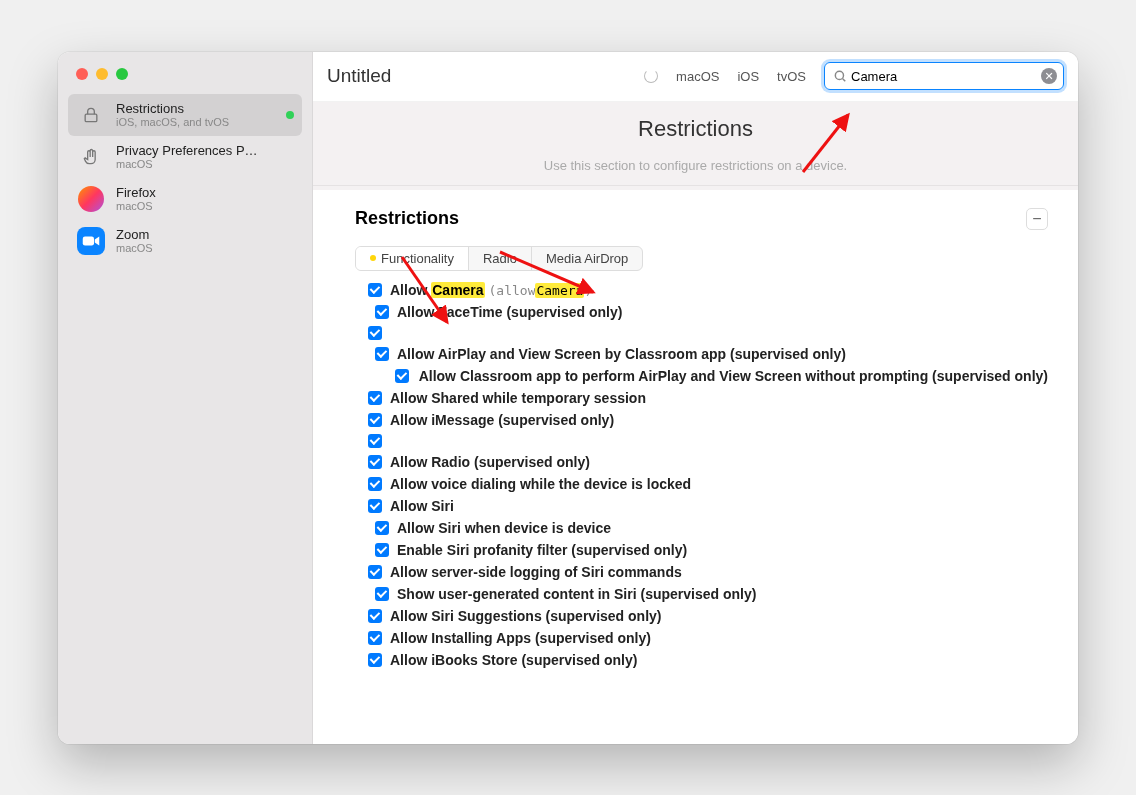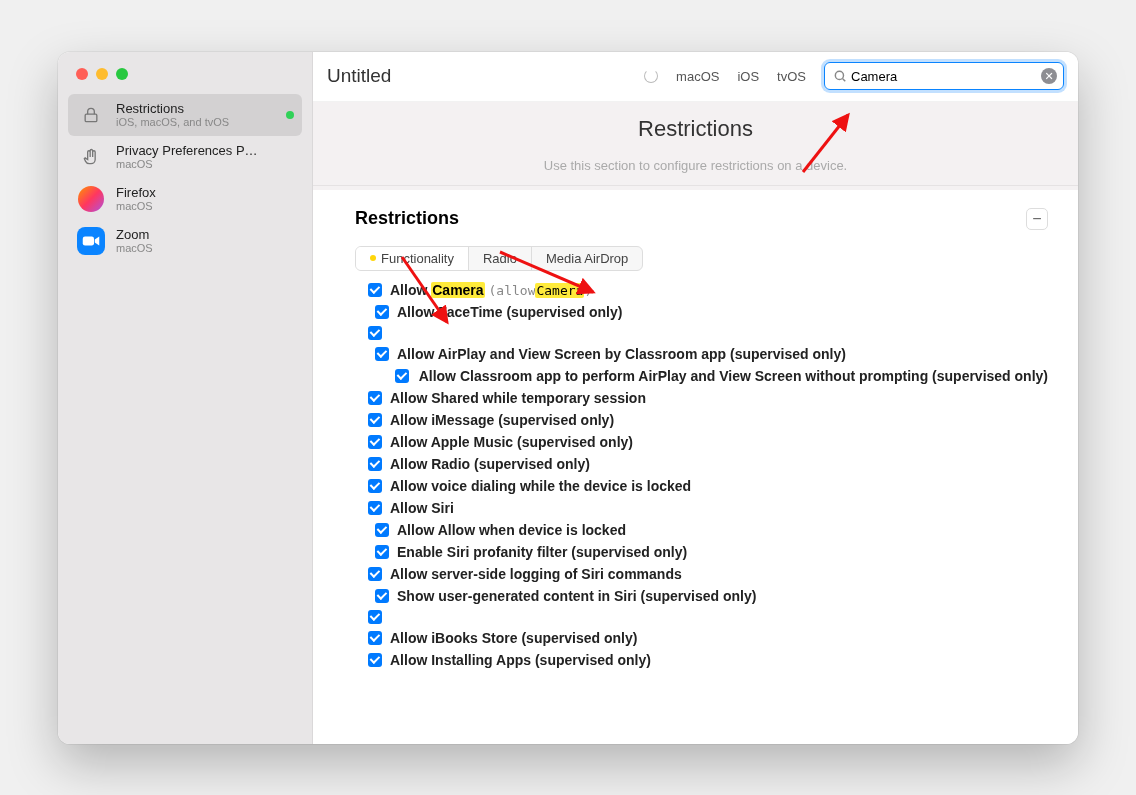--- a/index.html
+++ b/index.html
@@ -250,60 +250,60 @@
             <div class="row l1">
               <input type="checkbox" class="cb" checked="" style="">
               <span class="lbl"><b>Allow Shared while temporary session</b></span>
             </div>
             <div class="row l1">
               <input type="checkbox" class="cb" checked="" style="">
               <span class="lbl"><b>Allow iMessage (supervised only)</b></span>
             </div>
             <div class="row l1">
               <input type="checkbox" class="cb" checked="" style="">
-              <span class="lbl"><b>Allow Apple Music (supervised only)</b></span>
             </div>
             <div class="row l1">
               <input type="checkbox" class="cb" checked="" style="">
               <span class="lbl"><b>Allow Radio (supervised only)</b></span>
             </div>
             <div class="row l1">
               <input type="checkbox" class="cb" checked="" style="">
               <span class="lbl"><b>Allow voice dialing while the device is locked</b></span>
             </div>
             <div class="row l1">
               <input type="checkbox" class="cb" checked="" style="">
               <span class="lbl"><b>Allow Siri</b></span>
             </div>
             <div class="row l2">
               <input type="checkbox" class="cb" checked="" style="">
-              <span class="lbl"><b>Allow Allow when device is locked</b></span>
+              <span class="lbl"><b>Allow Siri when device is device</b></span>
             </div>
             <div class="row l2">
               <input type="checkbox" class="cb" checked="" style="">
               <span class="lbl"><b>Enable Siri profanity filter (supervised only)</b></span>
             </div>
             <div class="row l1">
               <input type="checkbox" class="cb" checked="" style="">
               <span class="lbl"><b>Allow server-side logging of Siri commands</b></span>
             </div>
             <div class="row l2">
               <input type="checkbox" class="cb" checked="" style="">
               <span class="lbl"><b>Show user-generated content in Siri (supervised only)</b></span>
             </div>
             <div class="row l1">
               <input type="checkbox" class="cb" checked="" style="">
+              <span class="lbl"><b>Allow Siri Suggestions (supervised only)</b></span>
+            </div>
+            <div class="row l1">
+              <input type="checkbox" class="cb" checked="" style="">
+              <span class="lbl"><b>Allow Installing Apps (supervised only)</b></span>
             </div>
             <div class="row l1">
               <input type="checkbox" class="cb" checked="" style="">
               <span class="lbl"><b>Allow iBooks Store (supervised only)</b></span>
-            </div>
-            <div class="row l1">
-              <input type="checkbox" class="cb" checked="" style="">
-              <span class="lbl"><b>Allow Installing Apps (supervised only)</b></span>
             </div>
           </div>
       </div>
     </div>
   </div>
 
   <svg class="arrow" style="left:740px; top:55px;" width="60" height="70">
     <defs>
         <marker id="ah1" markerWidth="6" markerHeight="6" refX="5" refY="3" orient="auto">
           <path d="M0,0 L6,3 L0,6 Z" fill="#e11"></path>

